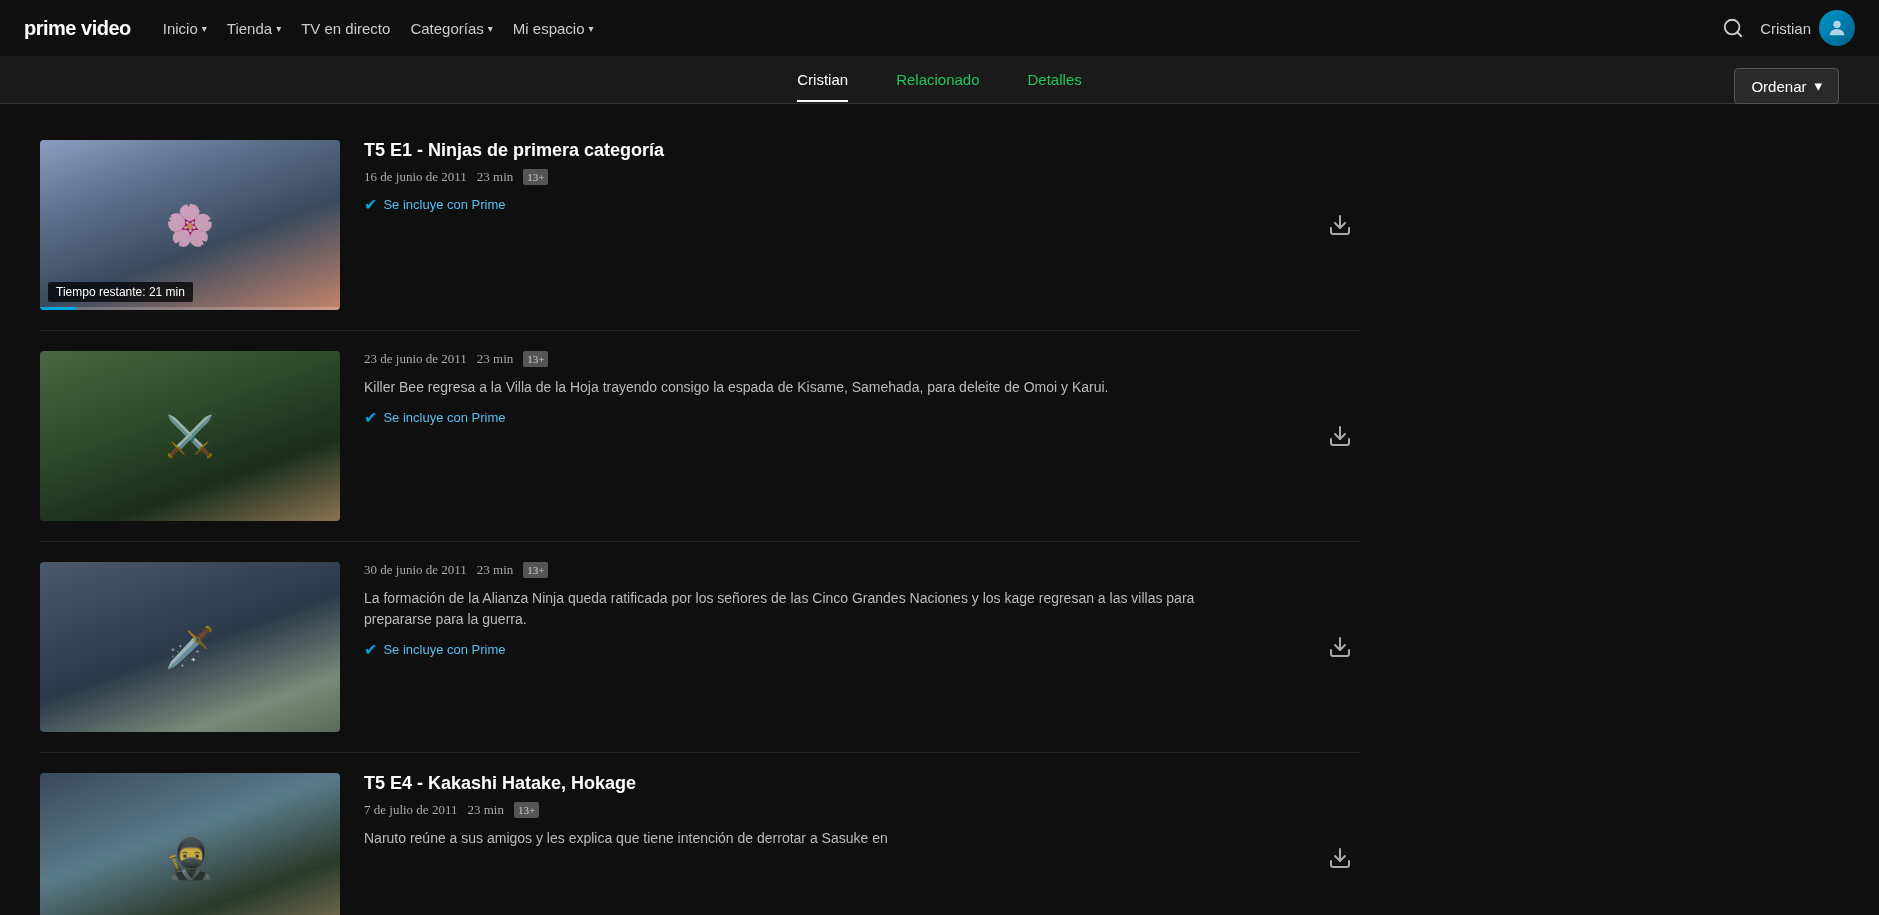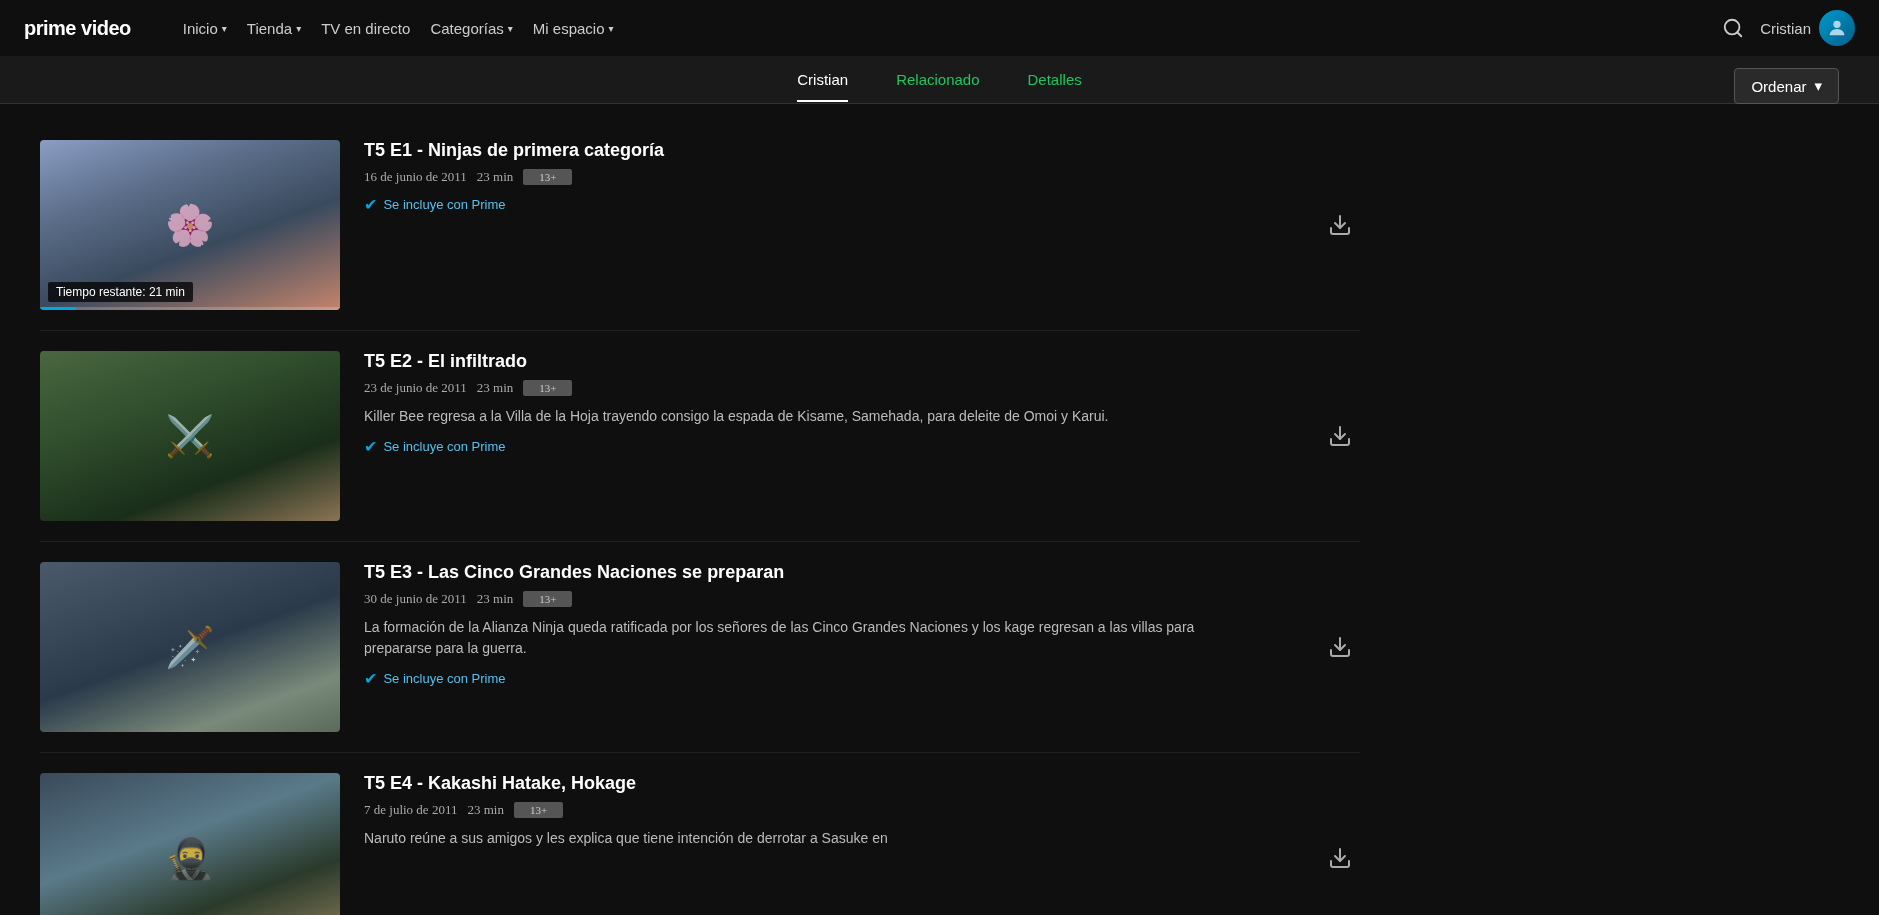--- a/index.html
+++ b/index.html
@@ -16,36 +16,35 @@
       position: fixed;
       top: 0;
       left: 0;
       width: 100%;
       z-index: 100;
       background: #0f0f0f;
       display: flex;
       align-items: center;
       padding: 0 24px;
       height: 56px;
-      gap: 44px;
+      gap: 32px;
     }
     .logo {
       font-size: 20px;
       font-weight: 700;
       color: #00a8e1;
       letter-spacing: -0.5px;
       white-space: nowrap;
     }
     .logo span { color: #fff; }
     .nav-links {
       display: flex;
       align-items: center;
       gap: 20px;
       flex: 1;
-      margin-left: 8px;
     }
     .nav-item {
       color: #ccc;
       font-size: 15px;
       cursor: pointer;
       display: flex;
       align-items: center;
       gap: 4px;
       white-space: nowrap;
     }
@@ -207,21 +206,21 @@
       gap: 10px;
       margin-bottom: 10px;
       color: #aaa;
       font-size: 13px;
       font-family: Liberation Serif, serif;
     }
     .rating-badge {
       background: #555;
       color: #ccc;
       font-size: 11px;
-      padding: 2px 16px;
+      padding: 2px 4px;
       border-radius: 2px;
     }
     .episode-desc {
       color: #bbb;
       font-size: 14px;
       line-height: 1.5;
       margin-bottom: 10px;
       max-width: 900px;
     }
     .prime-badge {
@@ -360,21 +359,20 @@
         <line x1="12" y1="15" x2="12" y2="3"></line>
       </svg>
     </div>
   </div>
 
   <div class="episode-row">
     <div class="episode-thumbnail thumb-2">
       <div class="thumb-inner">⚔️</div>
     </div>
     <div class="episode-info">
-      <div class="episode-title">T5 E2 - El infiltrado</div>
       <div class="episode-meta">
         <span>23 de junio de 2011</span>
         <span>23 min</span>
         <span class="rating-badge">13+</span>
       </div>
       <div class="episode-desc">Killer Bee regresa a la Villa de la Hoja trayendo consigo la espada de Kisame, Samehada, para deleite de Omoi y Karui.</div>
       <div class="prime-badge">
         <span class="prime-check">✔</span>
         <span>Se incluye con Prime</span>
       </div>
@@ -386,21 +384,20 @@
         <line x1="12" y1="15" x2="12" y2="3"></line>
       </svg>
     </div>
   </div>
 
   <div class="episode-row">
     <div class="episode-thumbnail thumb-3">
       <div class="thumb-inner">🗡️</div>
     </div>
     <div class="episode-info">
-      <div class="episode-title">T5 E3 - Las Cinco Grandes Naciones se preparan</div>
       <div class="episode-meta">
         <span>30 de junio de 2011</span>
         <span>23 min</span>
         <span class="rating-badge">13+</span>
       </div>
       <div class="episode-desc">La formación de la Alianza Ninja queda ratificada por los señores de las Cinco Grandes Naciones y los kage regresan a las villas para prepararse para la guerra.</div>
       <div class="prime-badge">
         <span class="prime-check">✔</span>
         <span>Se incluye con Prime</span>
       </div>

